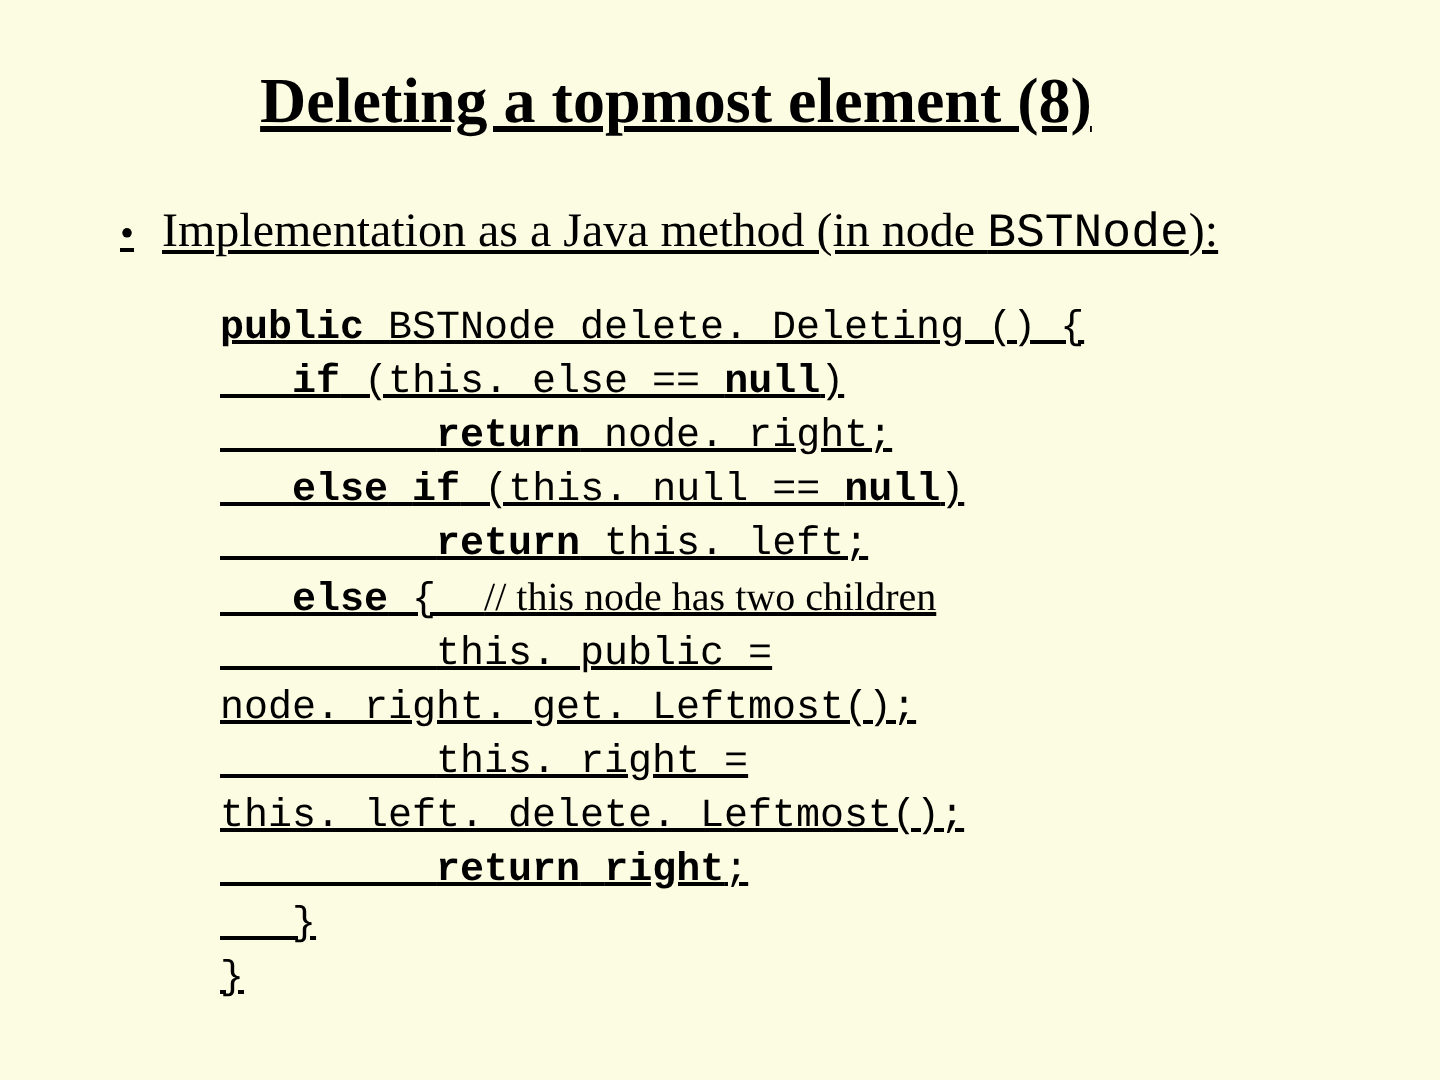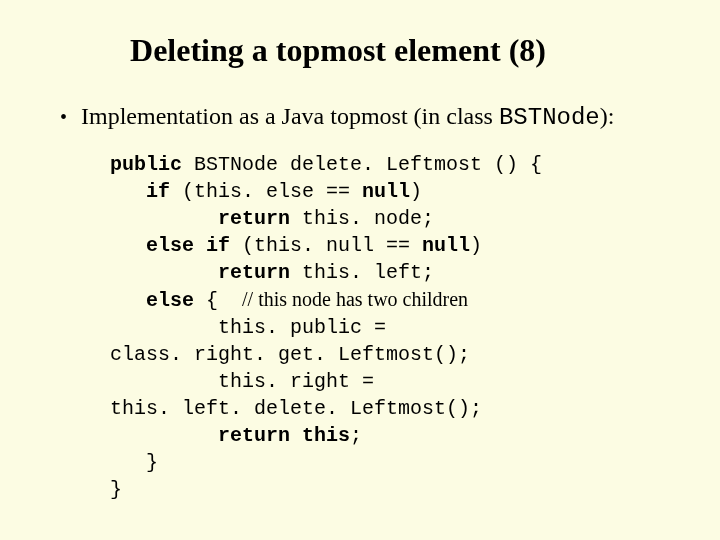--- a/index.html
+++ b/index.html
@@ -9,20 +9,21 @@
     height: 540px;
     background: #fcfce3;
     font-family: "Times New Roman", Times, serif;
     color: #000;
   }
   .slide {
     box-sizing: border-box;
     width: 650px;
     height: 540px;
     padding: 28px 24px 30px 50px;
+    text-decoration: underline;
   }
   .title {
     text-align: center;
     font-size: 32px;
     font-weight: bold;
     margin-bottom: 34px;
     margin-top: 4px;
   }
   .bullet-row {
     display: flex;
@@ -56,31 +57,31 @@
 </head>
 <body>
 
 <div class="slide">
 
   <div class="title">Deleting a topmost element (8)</div>
 
   <div class="bullet-row">
     <span class="bullet-dot">•</span>
     <span>
-      <span>Implementation as a Java topmost (in class </span><span class="mono">BSTNode</span><span>):</span>
+      <span>Implementation as a Java method (in node </span><span class="mono">BSTNode</span><span>):</span>
     </span>
   </div>
 
-  <div class="code-block"><span class="kw">public</span><span> BSTNode delete. Leftmost () {</span>
+  <div class="code-block"><span class="kw">public</span><span> BSTNode delete. Deleting () {</span>
    <span class="kw">if</span><span> (this. else == </span><span class="kw">null</span><span>)</span>
-         <span class="kw">return</span><span> this. node;</span>
+         <span class="kw">return</span><span> node. right;</span>
    <span class="kw">else</span><span> </span><span class="kw">if</span><span> (this. null == </span><span class="kw">null</span><span>)</span>
          <span class="kw">return</span><span> this. left;</span>
    <span class="kw">else</span><span> {  </span><span class="comment">// this node has two children</span>
          <span>this. public =</span>
-<span>class. right. get. Leftmost();</span>
+<span>node. right. get. Leftmost();</span>
          <span>this. right =</span>
 <span>this. left. delete. Leftmost();</span>
-         <span class="kw">return</span><span> </span><span class="kw">this</span><span>;</span>
+         <span class="kw">return</span><span> </span><span class="kw">right</span><span>;</span>
    <span>}</span>
 <span>}</span></div>
 
 </div>
 
 </body></html>

